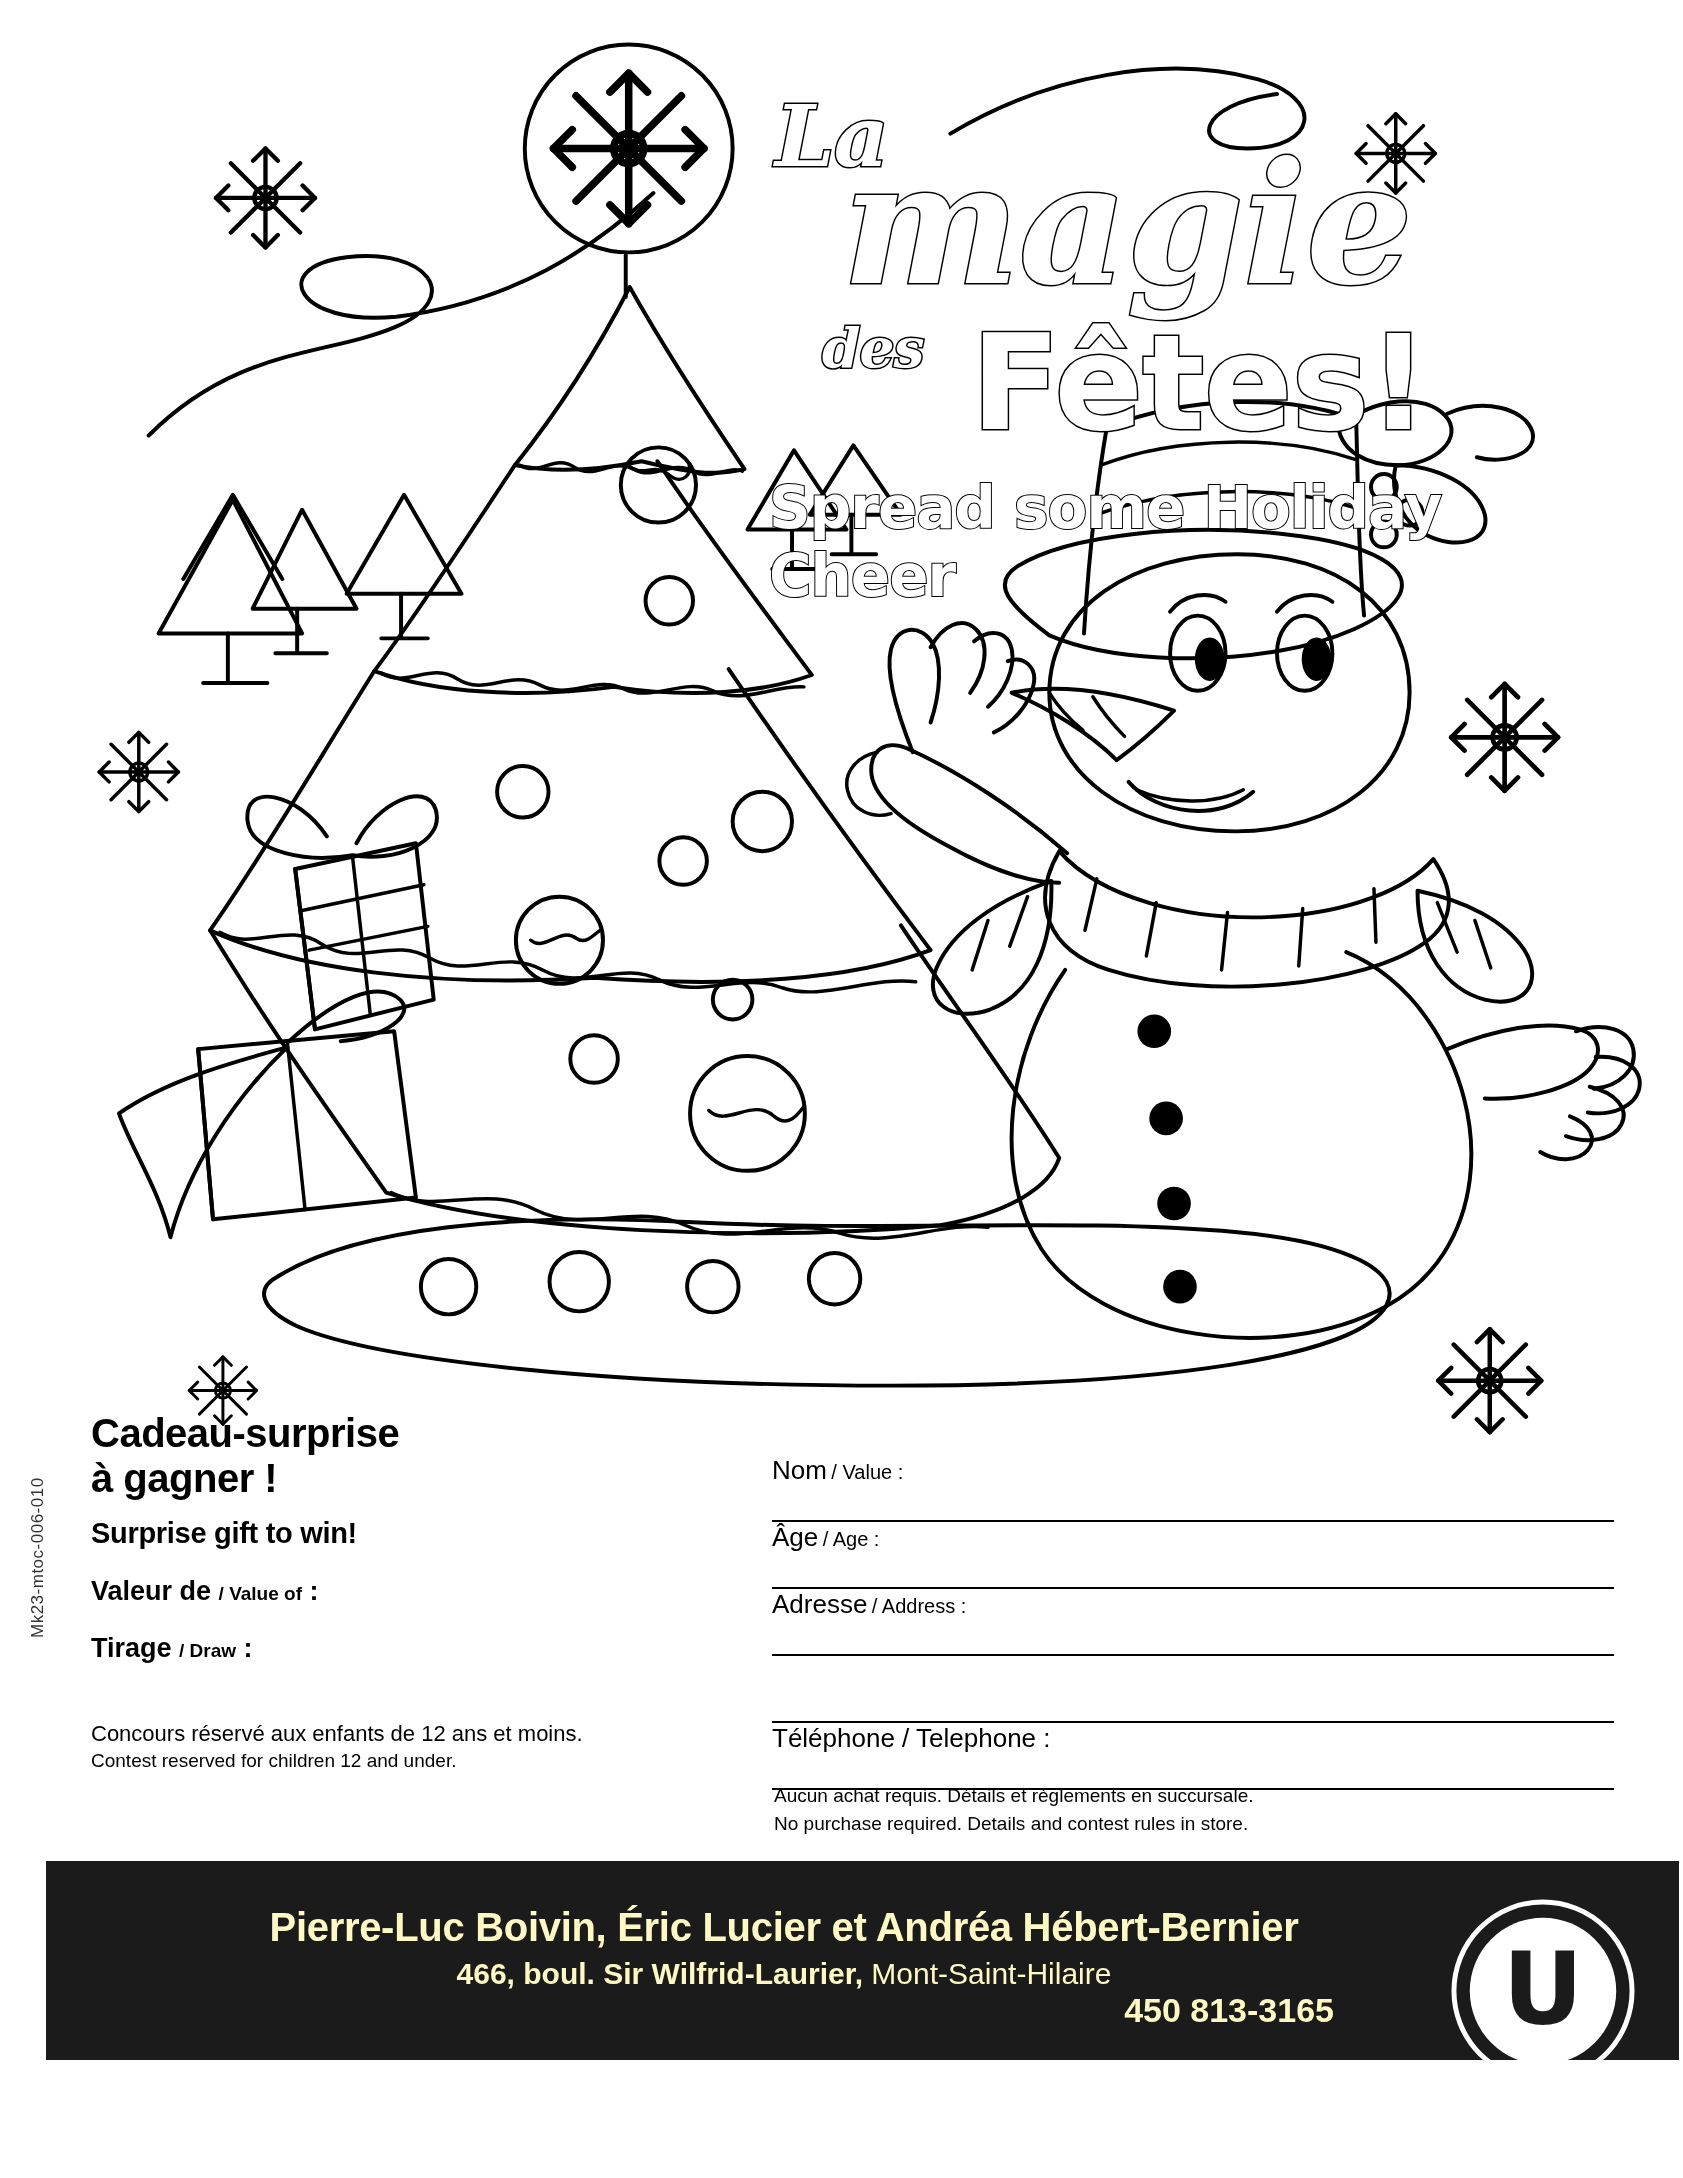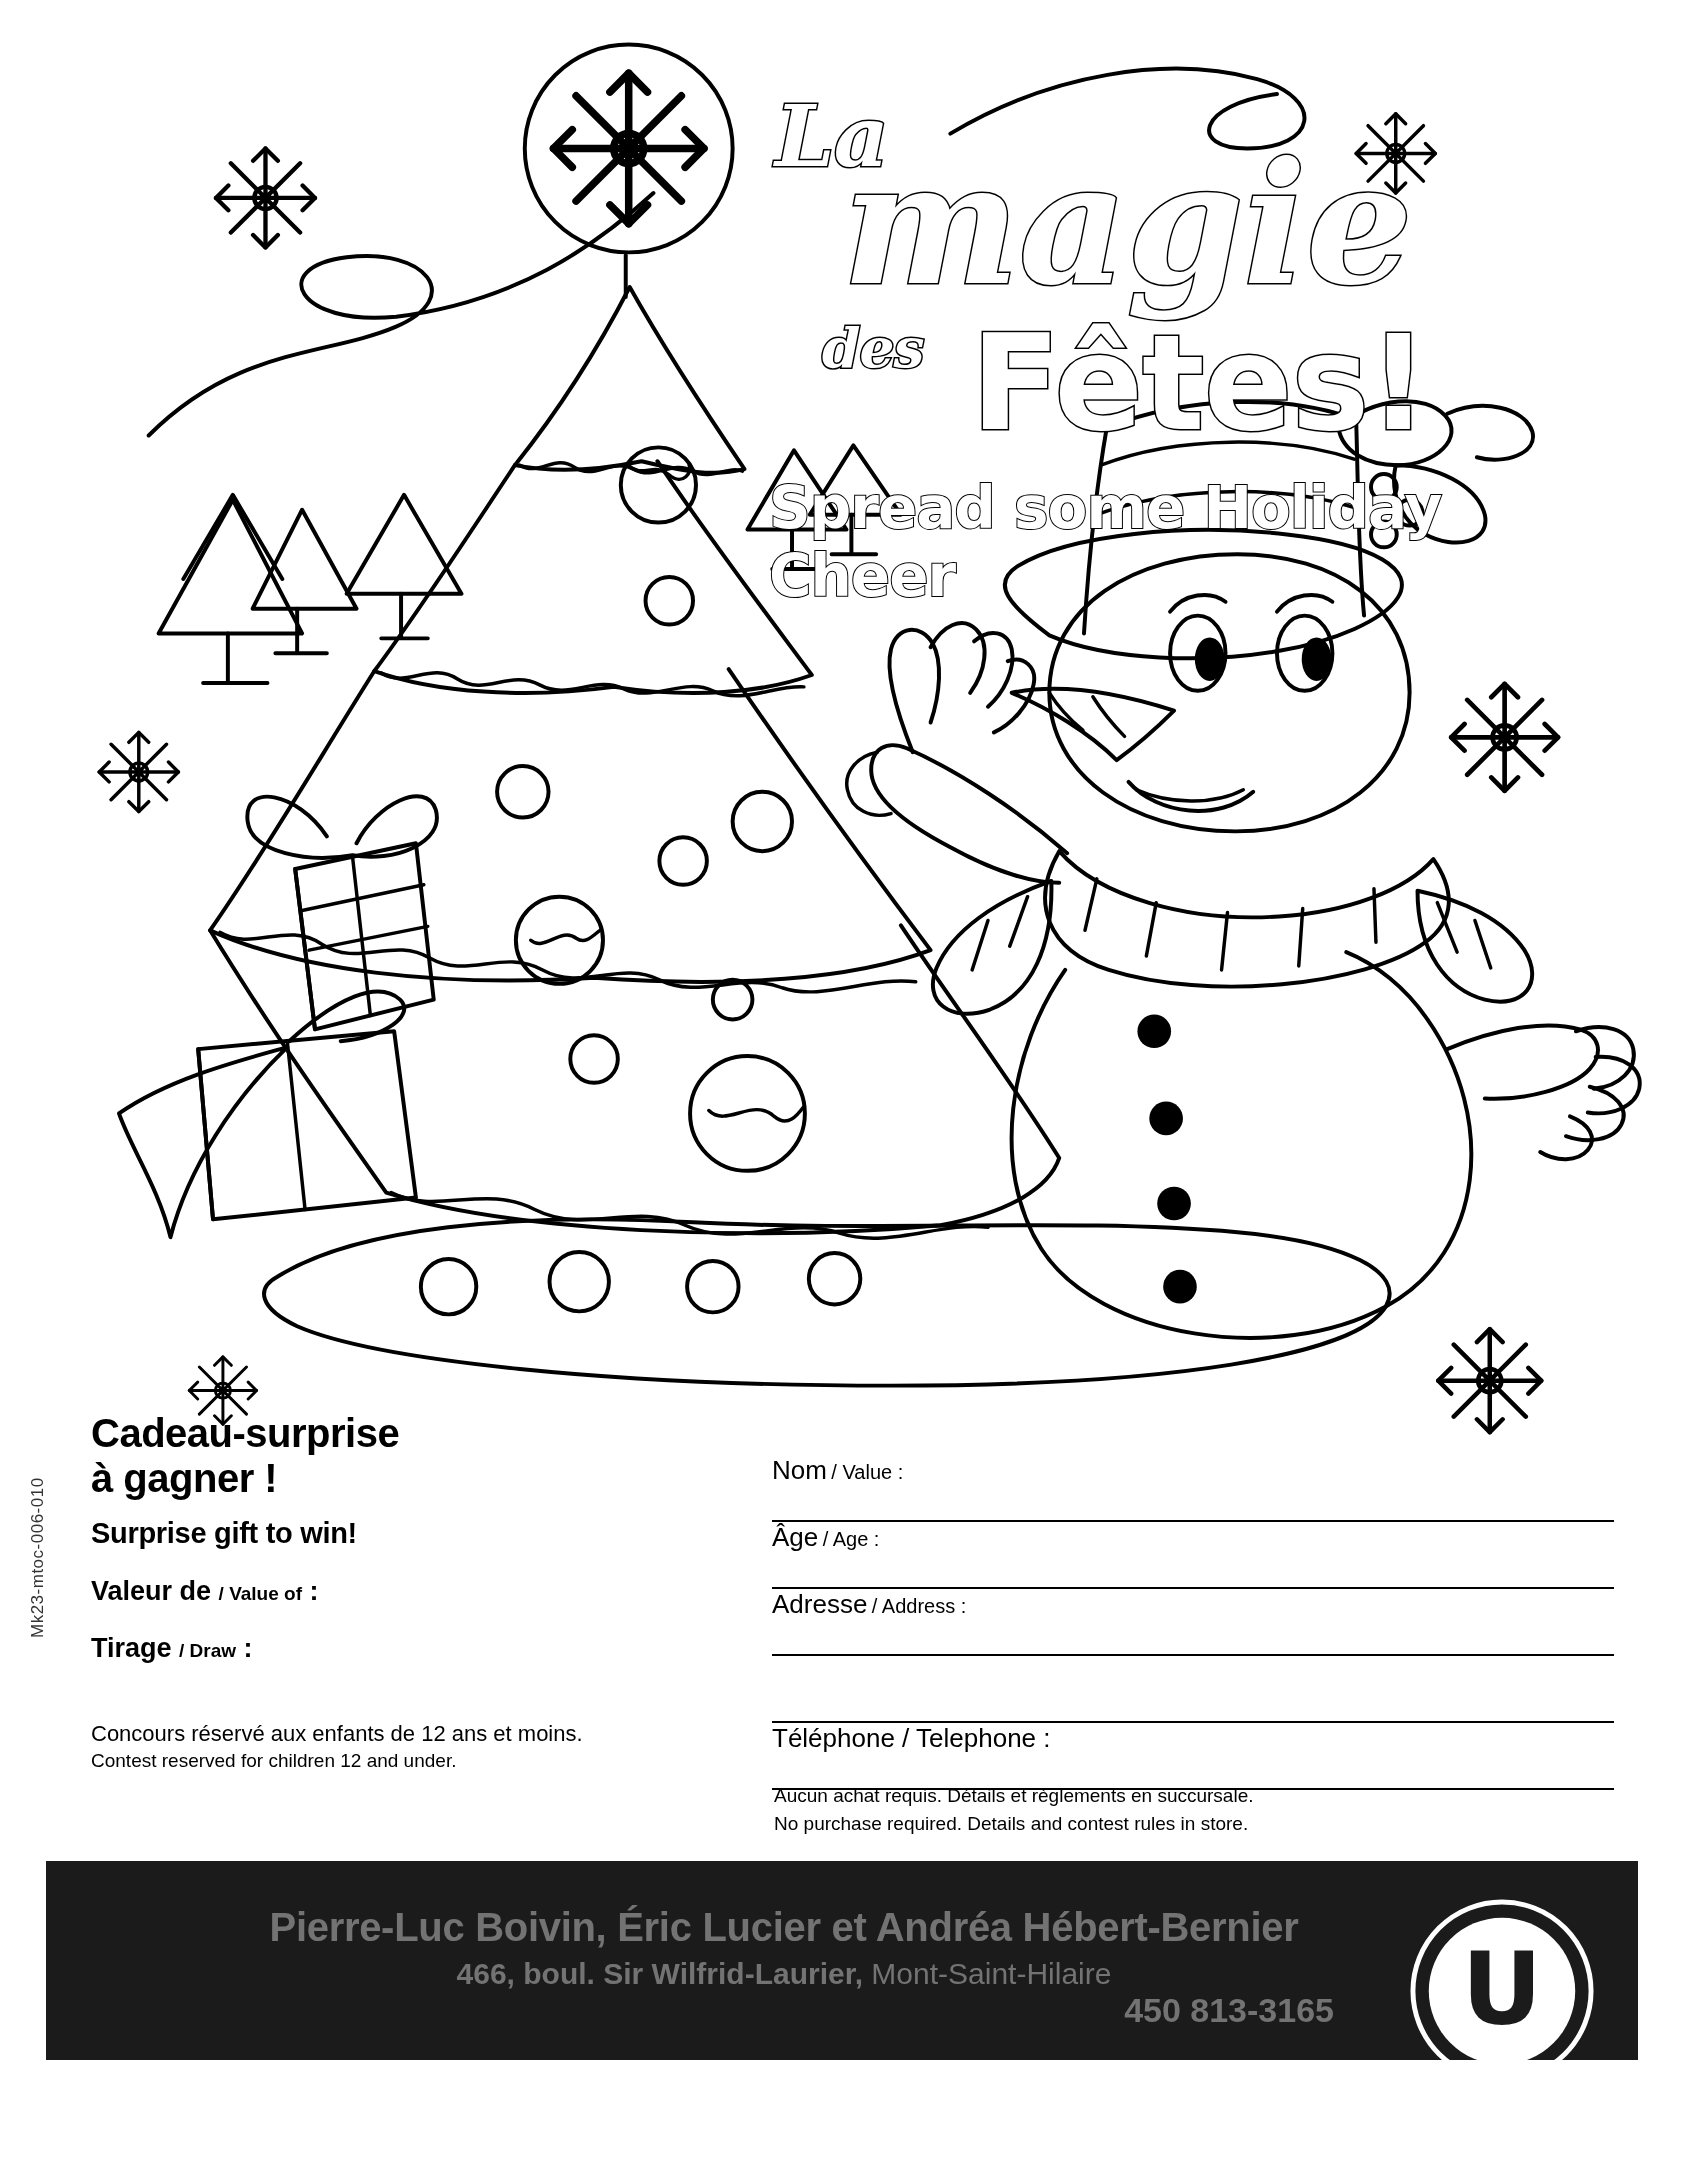--- a/index.html
+++ b/index.html
@@ -172,21 +172,22 @@
   }
 
   
   .footer {
     position: absolute;
     left: 46px;
     top: 1861px;
     width: 1592px;
     height: 199px;
     background: #1b1b1b;
-    color: #737373;
+    color: #fef9c3;
+    padding-left: 41px;
   }
   .footer-text {
     position: absolute;
     left: 129px;
     top: 44px;
     width: 1218px;
     text-align: center;
   }
   .footer-names {
     font-size: 40px;

